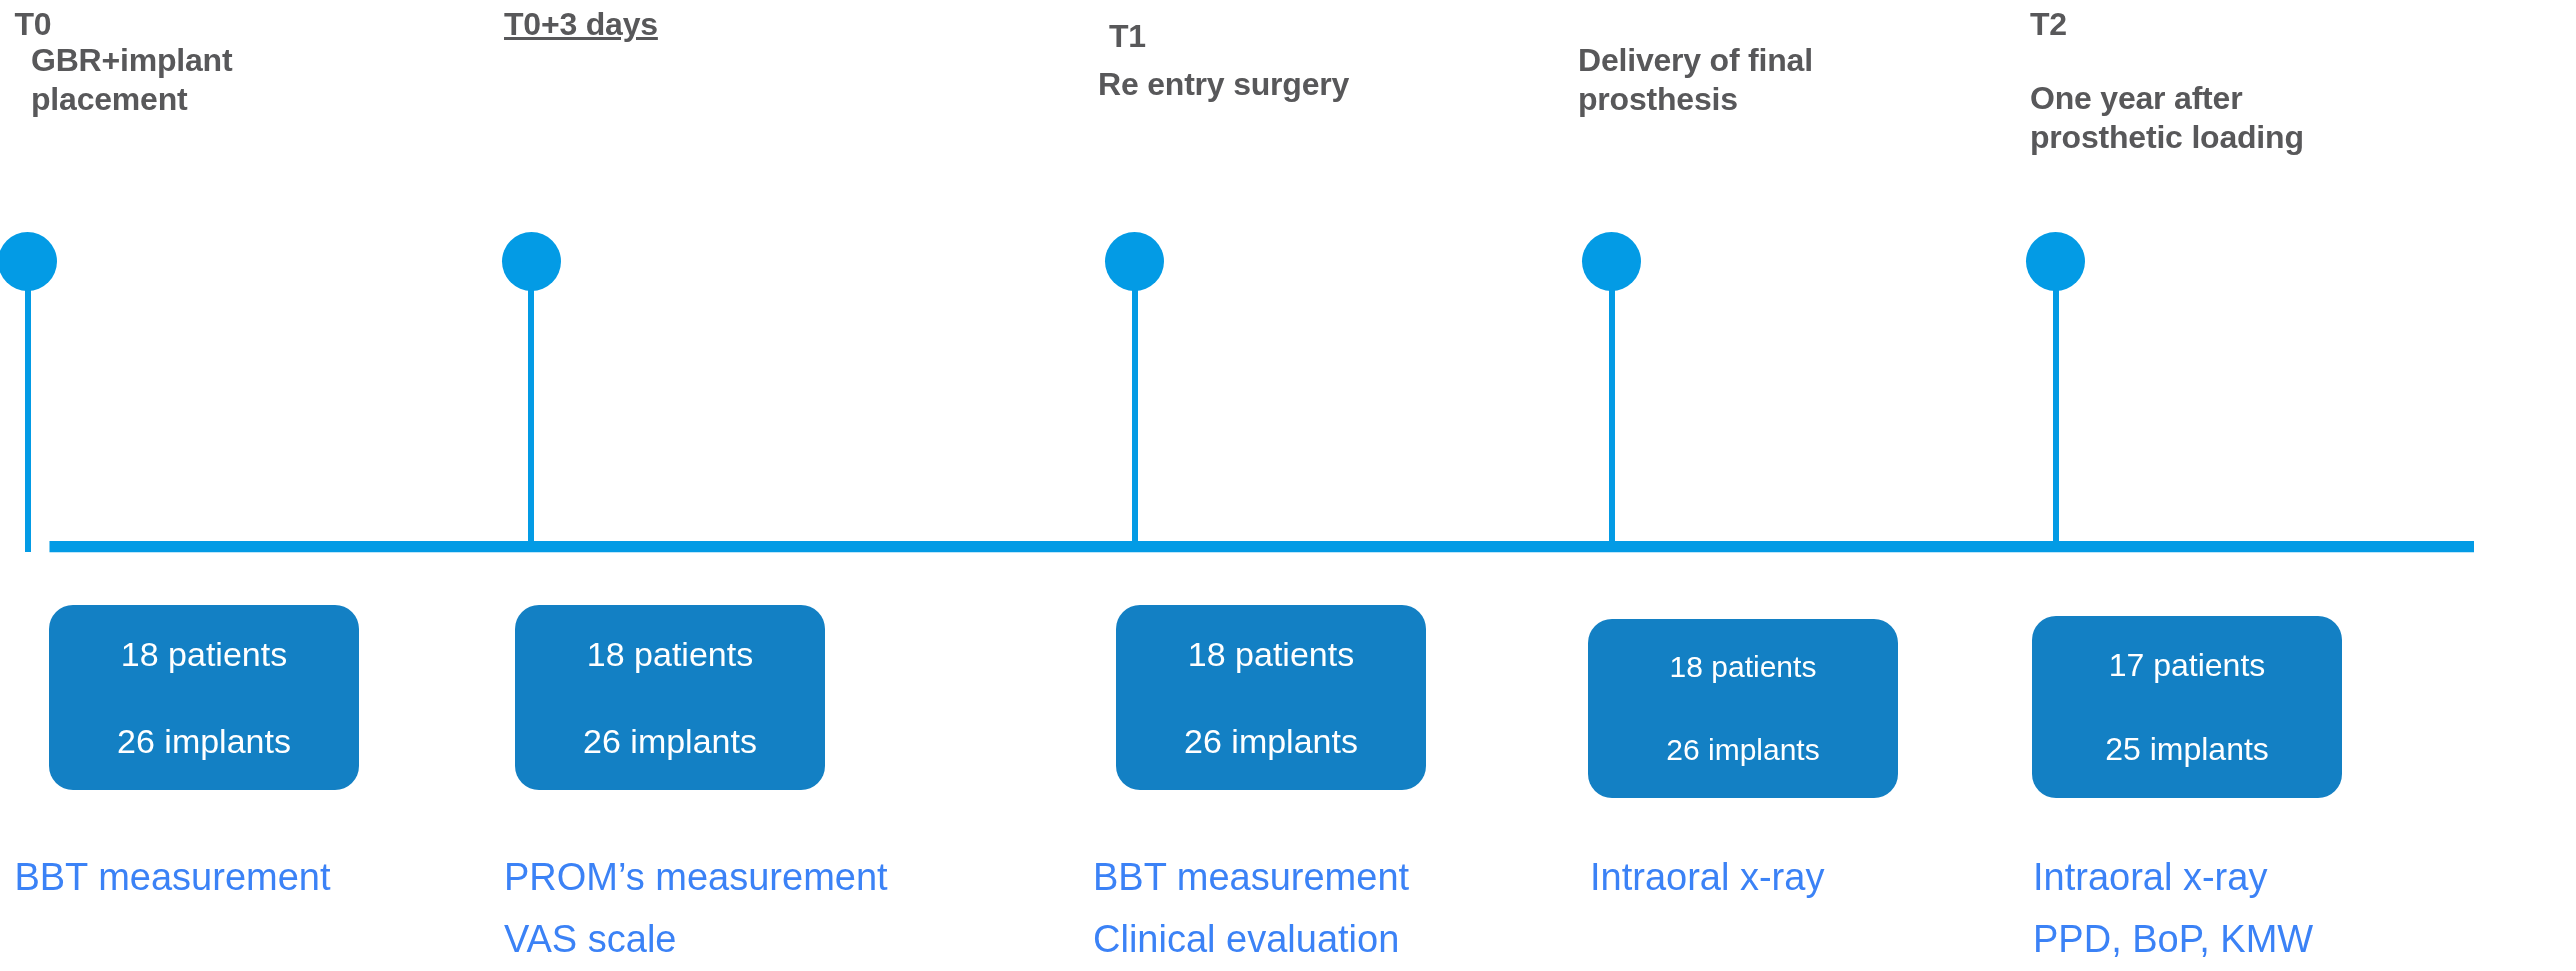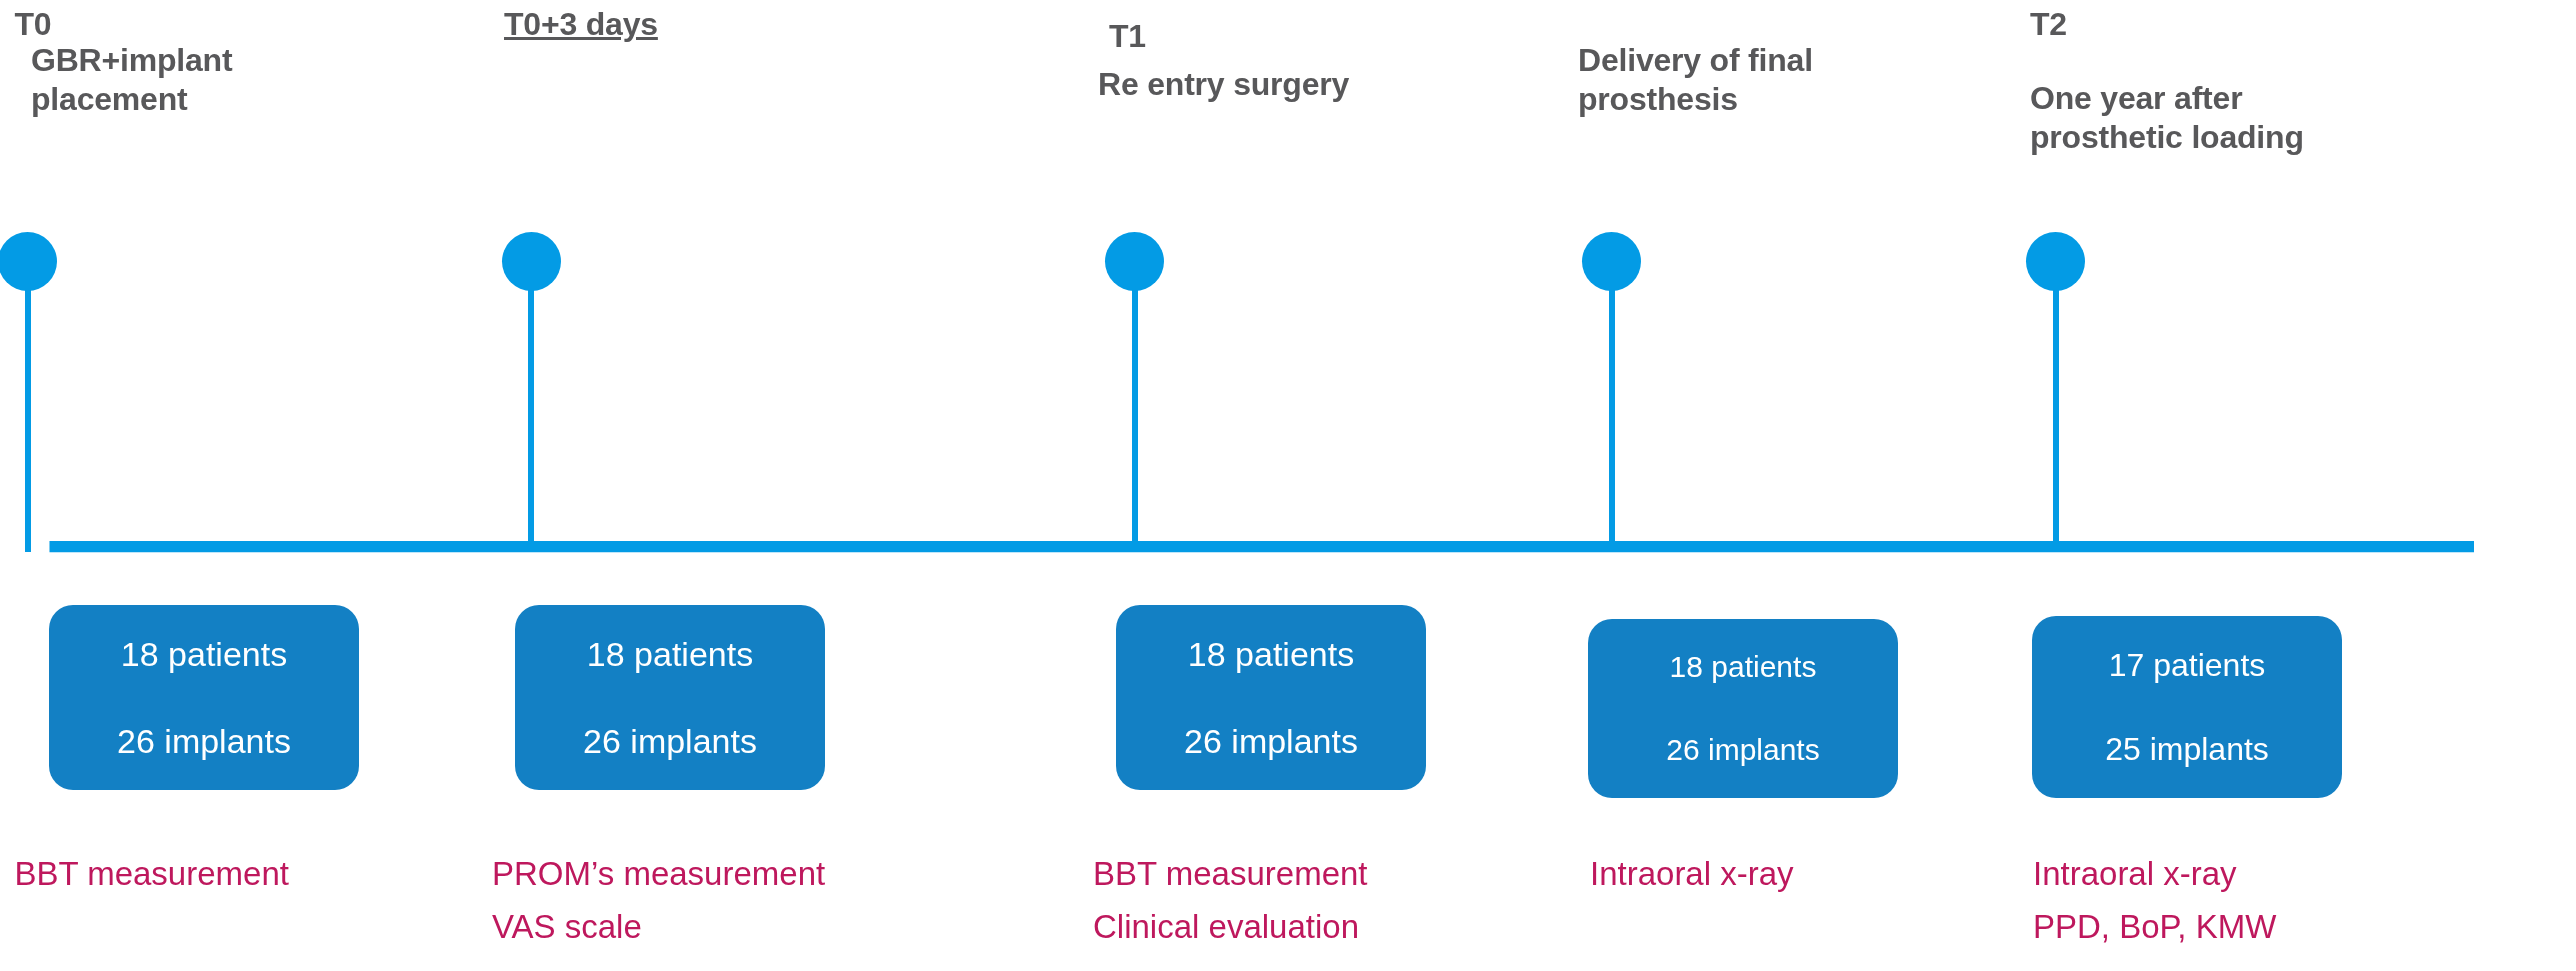--- a/index.html
+++ b/index.html
@@ -84,22 +84,22 @@
     box-sizing: border-box;
     gap: 48px;
   }
   .tp-box-line {
     white-space: nowrap;
   }
 
   
   .tp-measures {
     position: absolute;
-    color: #be185d;
-    font-size: 33px;
+    color: #3b82f6;
+    font-size: 38px;
     line-height: 1.62;
     white-space: nowrap;
   }
   .tp-measure-line { display: block; }
 </style>
 </head>
 <body>
 
 <div id="stage">
 
@@ -126,21 +126,21 @@
   </div>
 
   <div class="tp-col">
     <div class="tp-phase" style="left:504px; top:6.4px;text-decoration:underline;">T0+3 days</div>
     <div class="tp-stem" style="left:528px; top:275px; height:277px;"></div>
     <div class="tp-dot" style="left:502px; top:232px;"></div>
     <div class="tp-box" style="left:515px; top:605px; width:310px; height:185px; font-size:34px;">
       <span class="tp-box-line">18 patients</span>
       <span class="tp-box-line">26 implants</span>
     </div>
-    <div class="tp-measures" style="left:492px; top:847px;">
+    <div class="tp-measures" style="left:504px; top:847px;">
       <span class="tp-measure-line">PROM’s measurement</span>
       <span class="tp-measure-line">VAS scale</span>
     </div>
   </div>
 
   <div class="tp-col">
     <div class="tp-phase" style="left:1109px; top:18px;">T1</div>
     <div class="tp-event" style="left:1098px; top:65px; width:383px;">
       <span class="tp-measure-line">Re entry surgery</span>
     </div>

